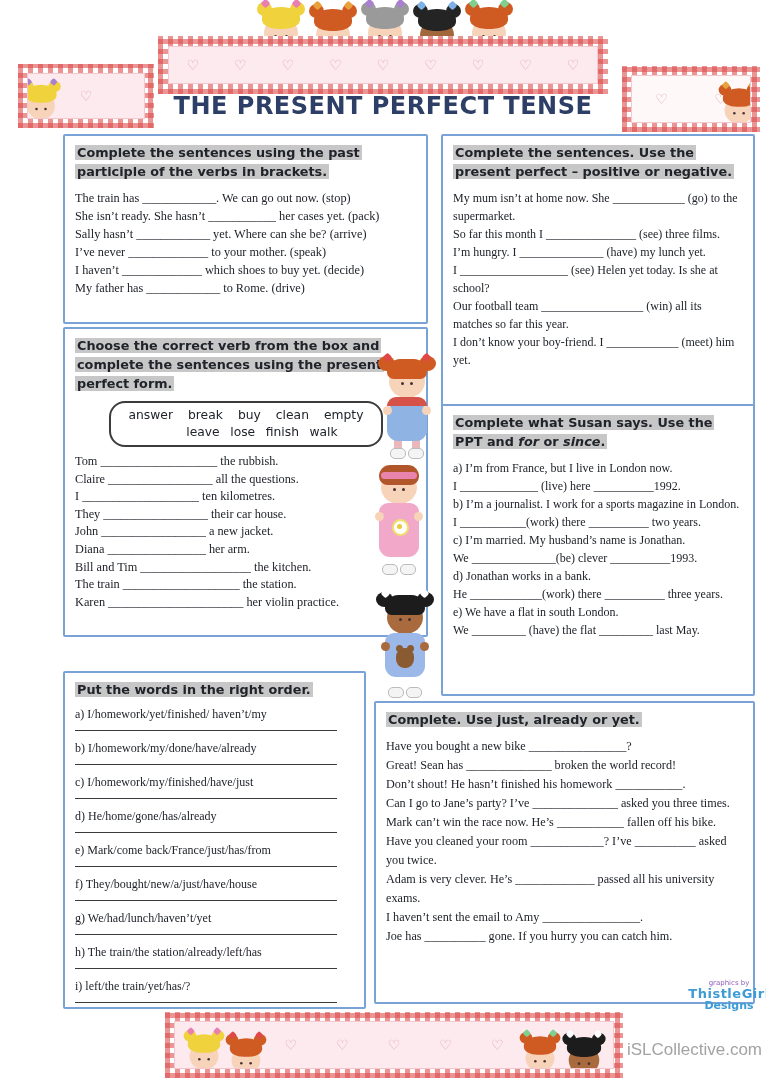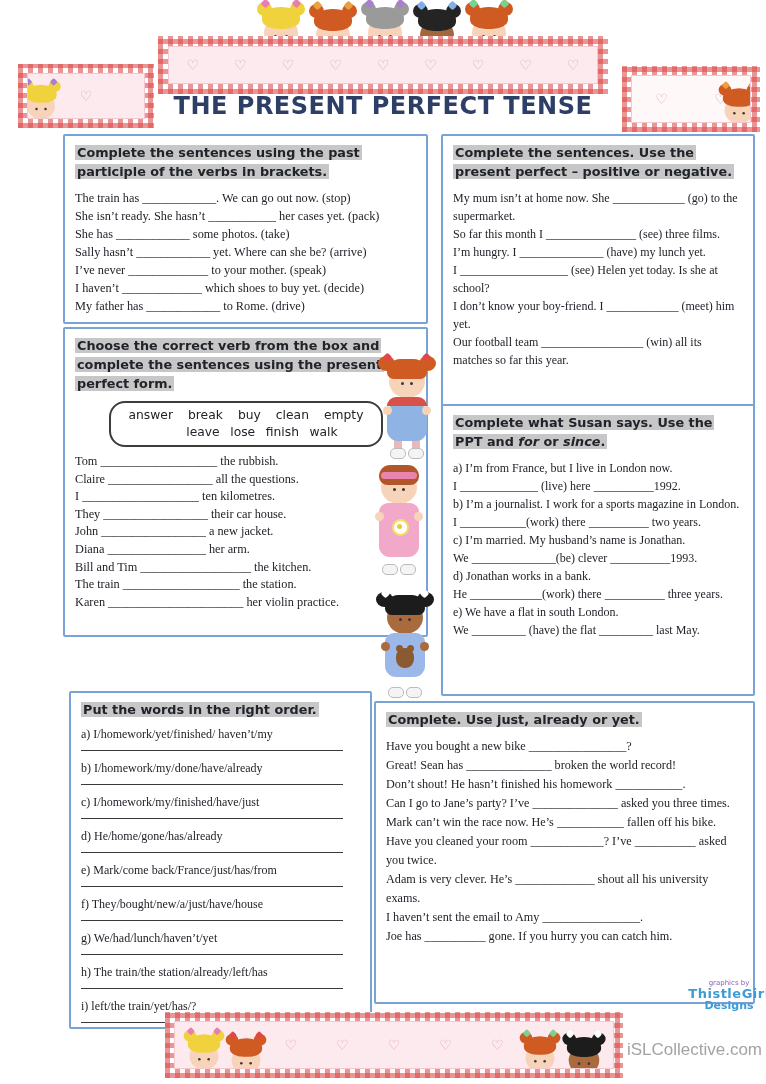--- a/index.html
+++ b/index.html
@@ -179,35 +179,34 @@
         </div>
     </div>
   </div>
 
   <h1 class="title">THE PRESENT PERFECT TENSE</h1>
 
   <section class="box" style="left:63px;top:134px;width:365px;height:190px;">
     <h2 class="hd"><span class="hl">Complete the sentences using the past participle of the verbs in brackets.</span></h2>
     <p>The train has ____________. We can go out now. (stop)</p>
     <p>She isn’t ready. She hasn’t ___________ her cases yet. (pack)</p>
-    <p>She has ____________ some photos. (take)</p>
     <p>Sally hasn’t ____________ yet. Where can she be? (arrive)</p>
     <p>I’ve never _____________ to your mother. (speak)</p>
     <p>I haven’t _____________ which shoes to buy yet. (decide)</p>
     <p>My father has ____________ to Rome. (drive)</p>
   </section>
 
   <section class="box" style="left:441px;top:134px;width:314px;height:330px;font-size:12px;">
     <h2 class="hd"><span class="hl">Complete the sentences. Use the present perfect – positive or negative.</span></h2>
     <p>My mum isn’t at home now. She ____________ (go) to the supermarket.</p>
     <p>So far this month I _______________ (see) three films.</p>
     <p>I’m hungry. I ______________ (have) my lunch yet.</p>
     <p>I __________________ (see) Helen yet today. Is she at school?</p>
+    <p>Our football team _________________ (win) all its matches so far this year.</p>
     <p>I don’t know your boy-friend. I ____________ (meet) him yet.</p>
-    <p>Our football team _________________ (win) all its matches so far this year.</p>
   </section>
 
   <section class="box" style="left:63px;top:327px;width:365px;height:310px;line-height:17.6px;">
     <h2 class="hd"><span class="hl">Choose the correct verb from the box and complete the sentences using the present perfect form.</span></h2>
     <div class="wordbox">
       <div class="wrow">
         <span>answer</span>
         <span>break</span>
         <span>buy</span>
         <span>clean</span>
@@ -237,21 +236,21 @@
     <p>I _____________ (live) here __________1992.</p>
     <p>b) I’m a journalist. I work for a sports magazine in London. I ___________(work) there __________ two years.</p>
     <p>c) I’m married. My husband’s name is Jonathan.</p>
     <p>We ______________(be) clever __________1993.</p>
     <p>d) Jonathan works in a bank.</p>
     <p>He ____________(work) there __________ three years.</p>
     <p>e) We have a flat in south London.</p>
     <p>We _________ (have) the flat _________ last May.</p>
   </section>
 
-  <section class="box wo" style="left:69px;top:671px;width:303px;height:338px;margin-top:20px;">
+  <section class="box wo" style="left:63px;top:671px;width:303px;height:338px;">
     <h2 class="hd"><span class="hl">Put the words in the right order.</span></h2>
     <div class="wo-item">
         <p>a) I/homework/yet/finished/ haven’t/my</p>
         <div class="ansline"></div>
       </div>
     <div class="wo-item">
         <p>b) I/homework/my/done/have/already</p>
         <div class="ansline"></div>
       </div>
     <div class="wo-item">
@@ -285,21 +284,21 @@
   </section>
 
   <section class="box" style="left:374px;top:701px;width:381px;height:303px;font-size:12.2px;line-height:19px;">
     <h2 class="hd"><span class="hl">Complete. Use just, already or yet.</span></h2>
     <p>Have you bought a new bike ________________?</p>
     <p>Great! Sean has ______________ broken the world record!</p>
     <p>Don’t shout! He hasn’t finished his homework ___________.</p>
     <p>Can I go to Jane’s party? I’ve ______________ asked you three times.</p>
     <p>Mark can’t win the race now. He’s ___________ fallen off his bike.</p>
     <p>Have you cleaned your room ____________? I’ve __________ asked you twice.</p>
-    <p>Adam is very clever. He’s _____________ shout all his university exams.</p>
+    <p>Adam is very clever. He’s _____________ passed all his university exams.</p>
     <p>I haven’t sent the email to Amy ________________.</p>
     <p>Joe has __________ gone. If you hurry you can catch him.</p>
   </section>
 
   <div class="girl" style="--hair:#cf5b22;--skin:#f7d3ba;--bow:#e04848;--dress:#8fb4e3;--yoke:#d65248;left:374px;top:356px;">
     <i class="tuft l"></i>
       <i class="tuft r"></i>
       <i class="bow l"></i>
       <i class="bow r"></i>
       <i class="face"></i>

